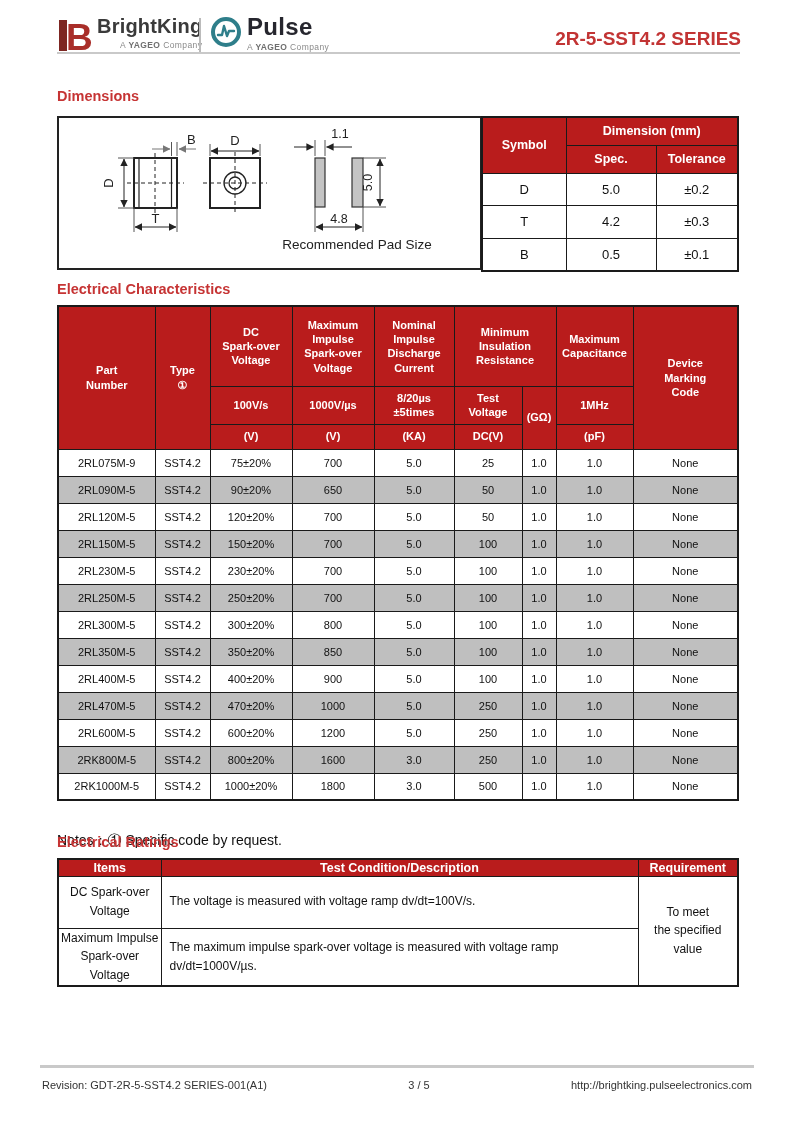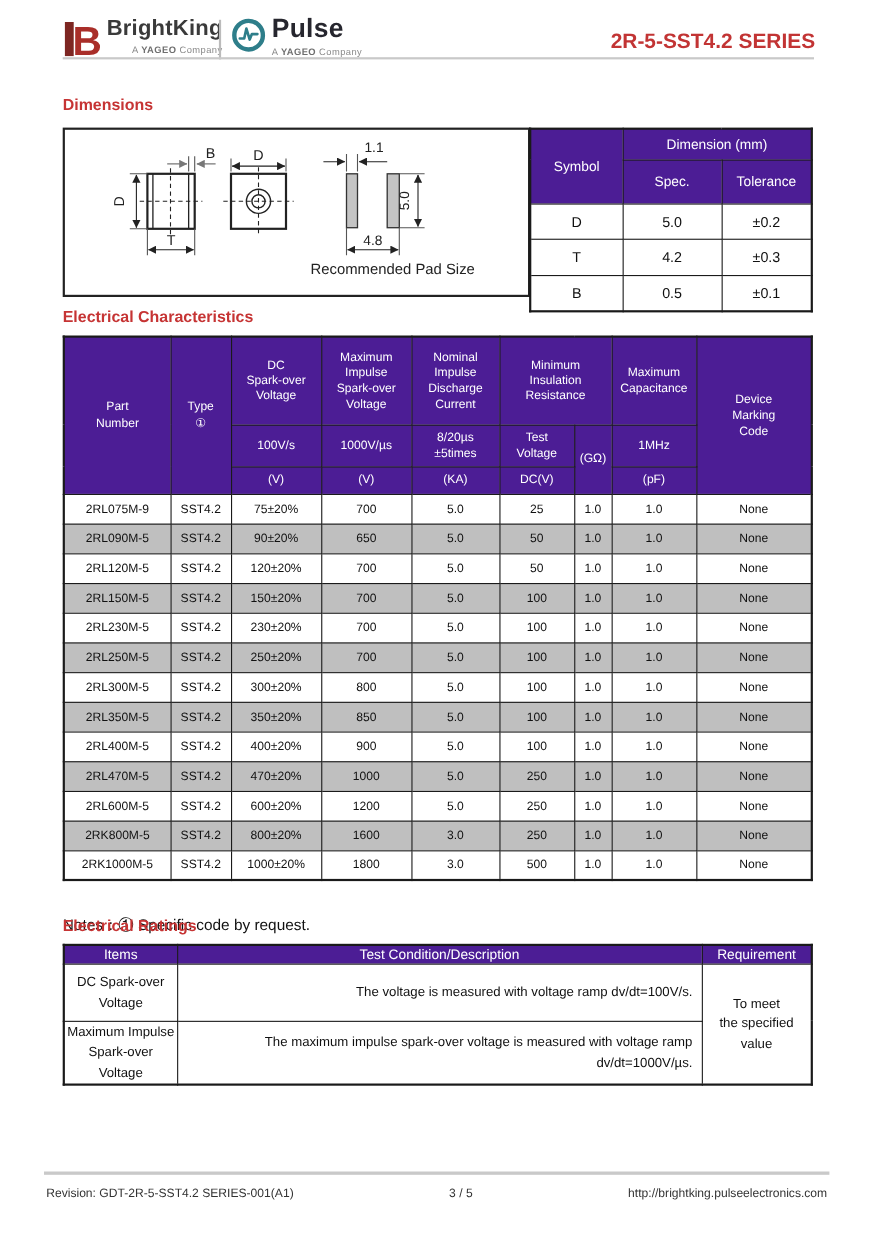--- a/index.html
+++ b/index.html
@@ -22,40 +22,40 @@
   
   .sec-heading { position:absolute; left:57px; font-size:14.5px; font-weight:bold; color:#c63434; }
 
   
   .draw-box { position:absolute; left:57px; top:116px; width:425px; height:154px; border:2px solid #222; }
   .draw-box svg { display:block; }
 
   
   table { border-collapse:collapse; table-layout:fixed; position:absolute; }
   th, td { border:1px solid #1a1a1a; text-align:center; vertical-align:middle; }
-  th { background:#4c1d95; color:#ffffff; font-weight:normal; white-space:pre-line; }
+  th { background:#b91c1c; color:#ffffff; font-weight:bold; white-space:pre-line; }
   table { border:2px solid #1a1a1a; }
 
   
   .dim-table { left:481px; top:116px; width:256px; }
   .dim-table th { font-size:12.5px; }
   .dim-table td { font-size:13px; color:#111; }
   .dim-table tbody tr { height:32.6px; }
 
   
   .ec-table { left:57px; top:305px; width:680px; }
   .ec-table th { font-size:11px; line-height:1.3; }
   .ec-table td { font-size:11px; color:#111; height:27px; }
   .ec-table tr.gray td { background:#bfbfbf; }
 
   
   .er-table { left:57px; top:858px; width:680px; }
   .er-table th { font-size:12.5px; }
   .er-table td { font-size:12px; color:#111; white-space:pre-line; line-height:1.55; }
-  .er-table td.desc { text-align:right; padding:0 8px; white-space:normal; line-height:1.6; }
+  .er-table td.desc { text-align:left; padding:0 8px; white-space:normal; line-height:1.6; }
 
   .notes { position:absolute; left:57px; top:806px; font-size:14px; color:#111;margin-top:26px; }
 
   
   .footer-rule { position:absolute; left:40px; top:1065px; width:714px; height:3px; background:#c9c9c9; }
   .footer-row { position:absolute; left:42px; top:1079px; width:710px; display:flex; justify-content:space-between; font-size:11px; color:#333; }
 </style>
 </head>
 <body>
 
@@ -166,21 +166,21 @@
     <colgroup>
         <col style="width:84px">
         <col style="width:90px">
         <col style="width:82px">
       </colgroup>
     <thead>
       <tr style="height:28px;">
         <th rowspan="2">Symbol</th>
         <th colspan="2">Dimension (mm)</th>
       </tr>
-      <tr style="height:40px;">
+      <tr style="height:28px;">
         <th>Spec.</th>
         <th>Tolerance</th>
       </tr>
     </thead>
     <tbody>
         <tr>
           <td>D</td>
           <td>5.0</td>
           <td>±0.2</td>
         </tr>

